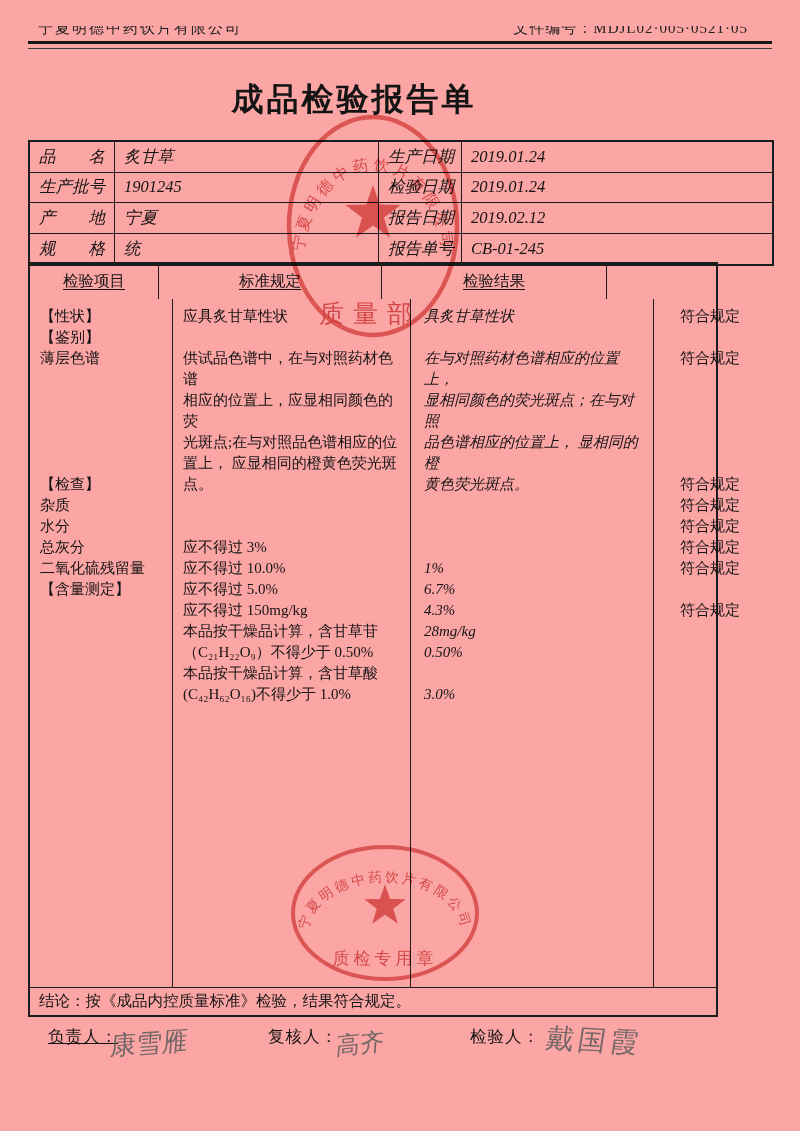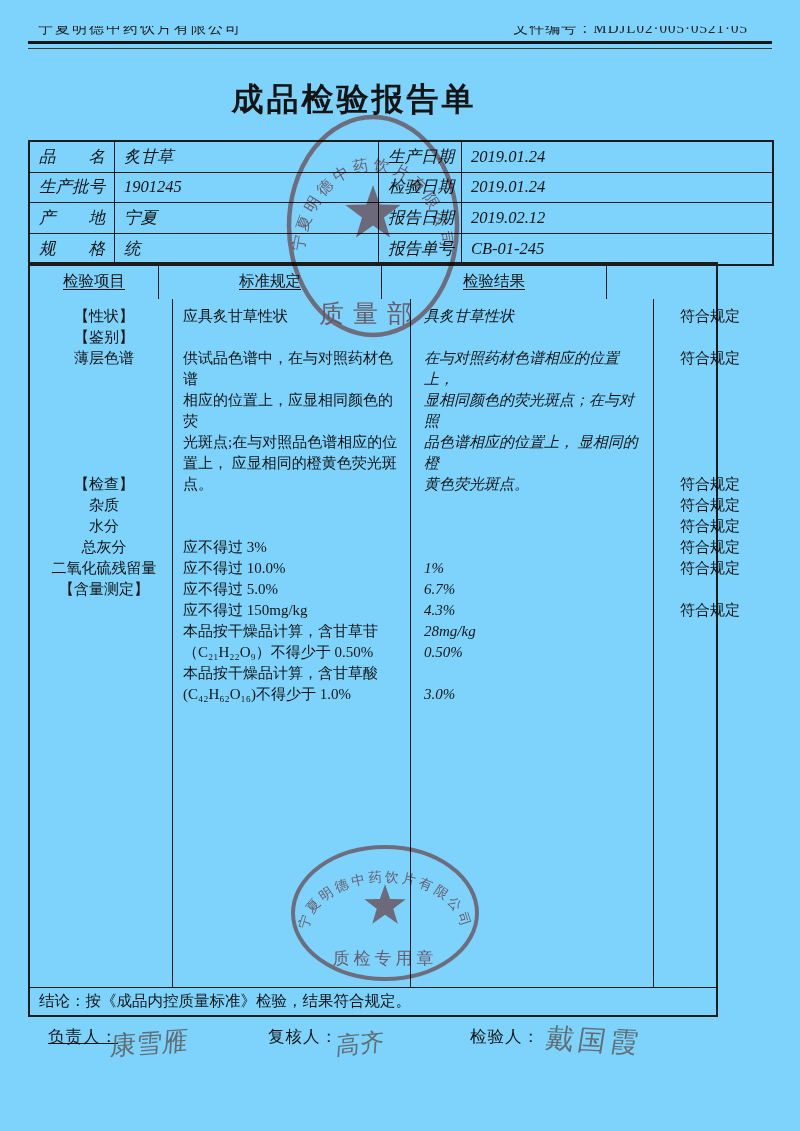--- a/index.html
+++ b/index.html
@@ -1,16 +1,16 @@
 <!DOCTYPE html>
 <html><head>
 <meta charset="utf-8">
 <style>
   html,body{margin:0;padding:0;background:#ffffff;}
-  .page{position:relative;width:800px;height:1131px;background:#7dd3fc;overflow:hidden;
+  .page{position:relative;width:800px;height:1131px;background:#fca5a5;overflow:hidden;
         font-family:"Liberation Serif","DejaVu Serif",serif;color:#141414;}
 
   
   .letterhead-clip{position:absolute;left:0;top:26px;width:800px;height:14px;overflow:hidden;}
   .letterhead-inner{position:relative;width:100%;height:30px;margin-top:-16px;font-size:15px;color:#222;}
   .lh-company{position:absolute;left:38px;bottom:2px;letter-spacing:2px;}
   .lh-docno{position:absolute;right:52px;bottom:2px;letter-spacing:1px;}
   .rule1{position:absolute;left:28px;top:41px;width:744px;height:3px;background:#161616;}
   .rule2{position:absolute;left:28px;top:48px;width:744px;height:1px;background:#3a3a3a;}
 
@@ -35,21 +35,21 @@
   .mt-head .hcell{border-right:1px solid #1c1c1c;text-align:center;padding-top:7px;
                   font-size:15.5px;}
   .mt-head .hcell span{text-decoration:underline;text-underline-offset:3px;}
   .mt-body{display:flex;flex:1 1 auto;min-height:0;}
   .mt-body .bcell{border-right:1px solid #1c1c1c;white-space:pre-line;
                   line-height:21px;padding-top:7px;overflow:hidden;}
   .c1{width:128px;flex:none;}
   .c2{width:222px;flex:none;}
   .c3{width:224px;flex:none;}
   .c4{width:112px;flex:none;border-right:none !important;}
-  .mt-body .c1{padding-left:10px;padding-right:4px;text-align:center;}
+  .mt-body .c1{padding-left:10px;padding-right:4px;}
   .mt-body .c2{padding-left:10px;padding-right:5px;}
   .mt-body .c3{padding-left:13px;padding-right:5px;font-style:italic;}
   .mt-body .c4{text-align:center;padding-right:16px;}
   .mt-conclusion{flex:none;height:27px;border-top:1px solid #1c1c1c;
                  font-size:15.5px;line-height:26px;padding-left:9px;}
 
   
   .sig-label{position:absolute;font-size:16.5px;letter-spacing:1px;}
   .sig-name{position:absolute;color:#5c5c5c;opacity:.85;
             font-family:"DejaVu Sans",sans-serif;}

